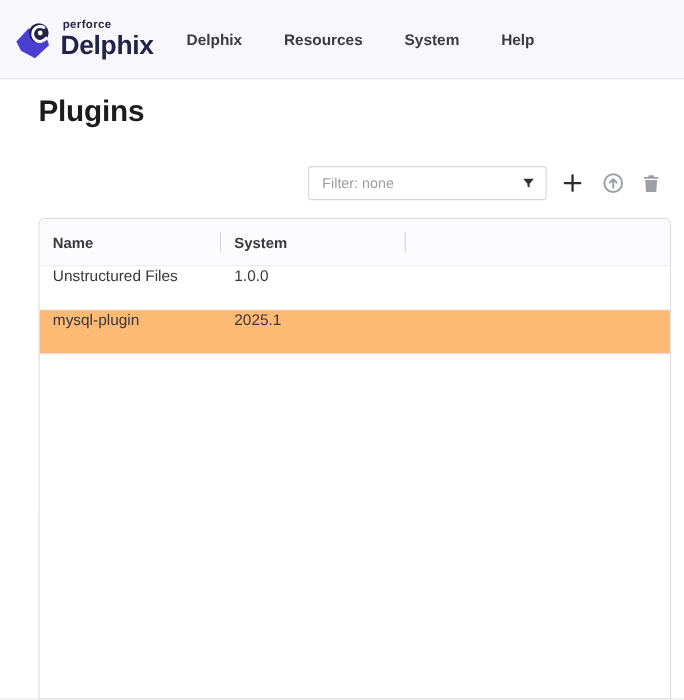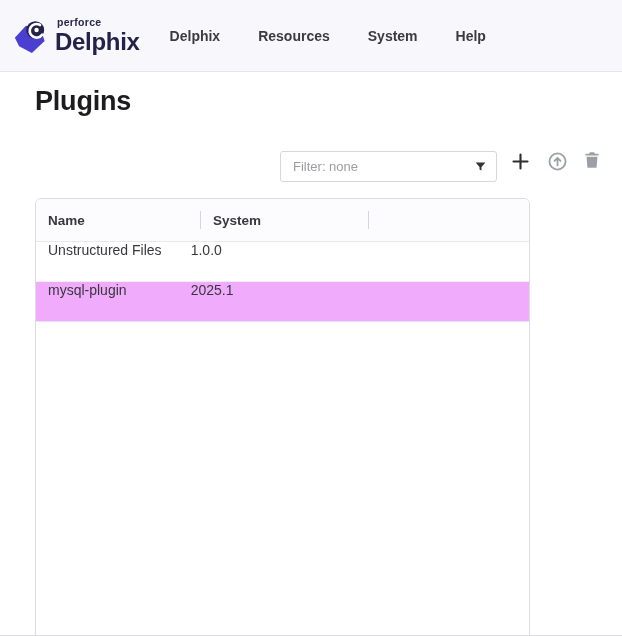--- a/index.html
+++ b/index.html
@@ -38,21 +38,21 @@
 
   
   h1.page-title {
     position: absolute; left: 35px; top: 86px; margin: 0;
     font-size: 27px; font-weight: 700; color: #1c1c1e; letter-spacing: -0.2px;
   }
 
   
   .toolbar {
     position: absolute; top: 151px; right: 22px;
-    display: flex; align-items: flex-start;
+    display: flex; align-items: center;
   }
   .filter-wrap { position: relative; width: 217px; height: 31px; }
   .filter-input {
     width: 100%; height: 100%; box-sizing: border-box;
     border: 1px solid #d7d6dc; border-radius: 3px;
     padding: 0 34px 0 12px;
     font-family: "Liberation Sans", sans-serif;
     font-size: 13px; color: #3a3a3e;
     background: #ffffff; outline: none;
   }
@@ -62,21 +62,21 @@
     width: 14px; height: 14px; display: flex; align-items: center; cursor: pointer;
   }
   .icon-btn {
     background: none; border: none; padding: 0; margin: 0 0 0 16px;
     display: flex; align-items: center; justify-content: center; cursor: pointer;
   }
   .icon-btn.first { margin-left: 13px; }
 
   
   .table-card {
-    position: absolute; left: 35px; top: 198px; width: 495px; bottom: 0;
+    position: absolute; left: 35px; top: 198px; width: 575px; bottom: 0;
     box-sizing: border-box;
     border: 1px solid #dcdbe3;
     border-radius: 6px 6px 0 0;
     background: #ffffff;
     overflow: hidden;
   }
   .thead {
     height: 42px; display: flex; align-items: center;
     background: #fcfbfd;
     border-bottom: 1px solid #e9e8ef;
@@ -90,21 +90,21 @@
   }
   .col-name { width: 165px; }
   .col-version { width: 168px; }
   .col-namespace { width: 238px; }
   .trow {
     height: 39px; display: flex; 
     font-size: 14px; color: #38383c;
     border-bottom: 1px solid #f0eff4;
     background: #ffffff; cursor: pointer;
   }
-  .trow.selected { background: #f0abfc; border-bottom-color: #e6e3f2; }
+  .trow.selected { background: #fdba74; border-bottom-color: #e6e3f2; }
   .td { padding-left: 12px; box-sizing: border-box;
         white-space: nowrap; overflow: hidden; }
 
   .bottom-hairline {
     position: absolute; left: 0; right: 0; bottom: 0; height: 1px;
     background: #dcdce2;
   }
 </style>
 </head>
 <body>

